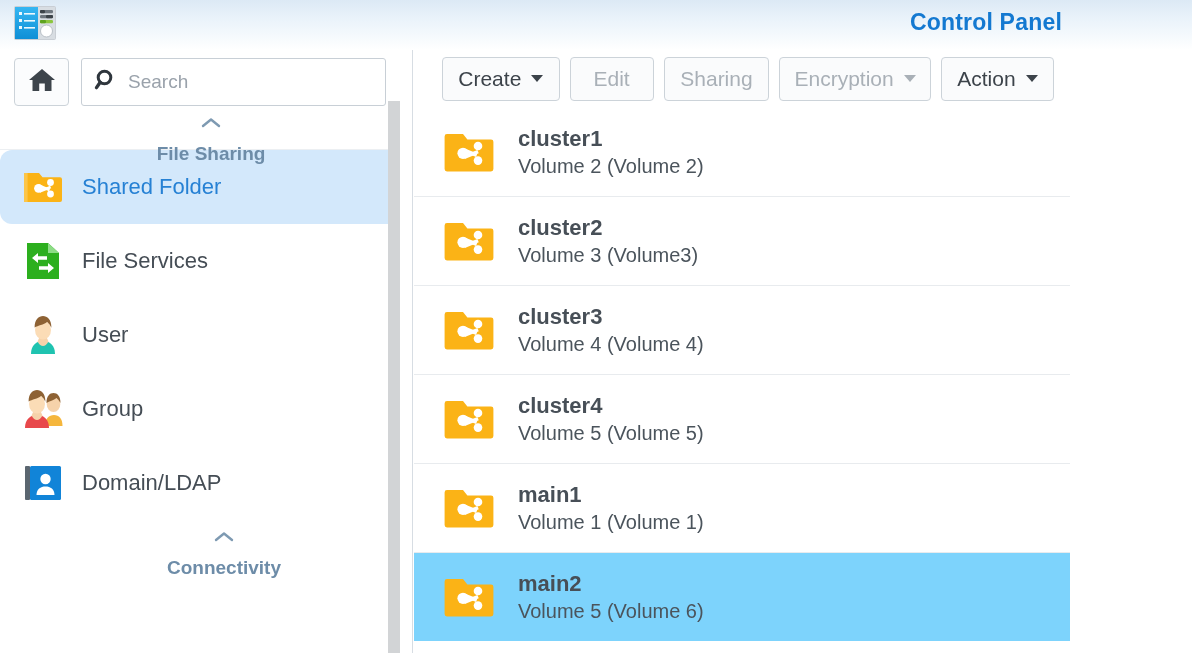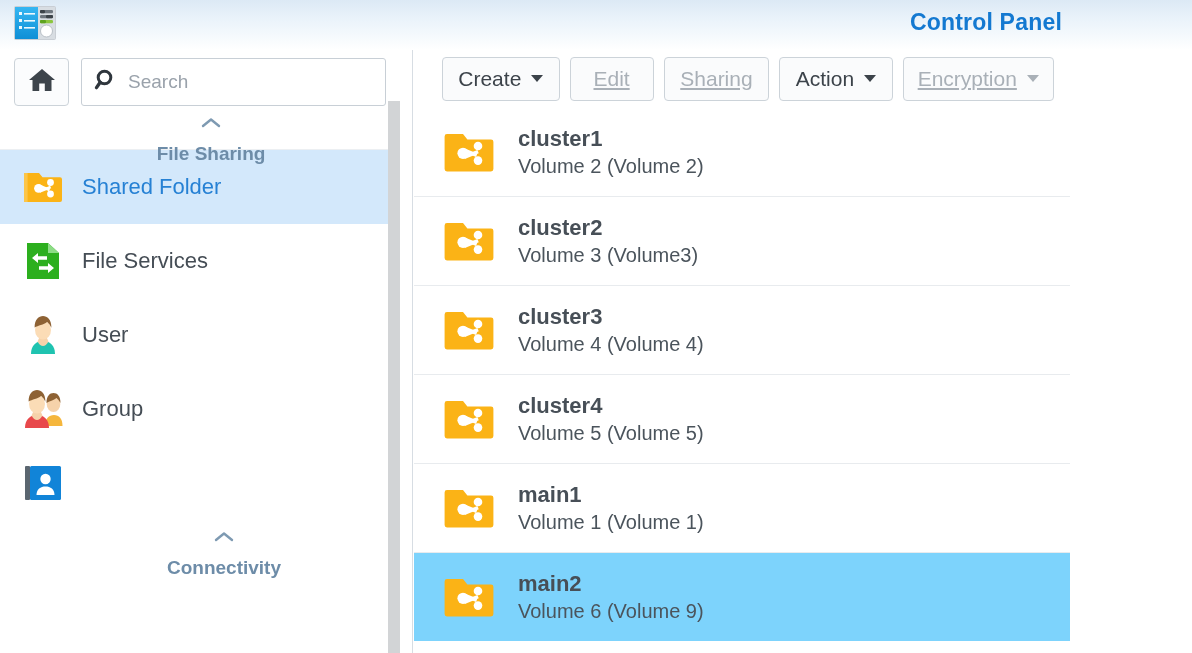--- a/index.html
+++ b/index.html
@@ -87,20 +87,21 @@
   .section-head .sh-label {
     font-size: 19px; font-weight: bold; color: #6d8ca8;
   }
   .chev { width: 20px; height: 12px; flex: none; }
 
   .nav-item {
     display: flex; align-items: center; gap: 18px;
     height: 74px;
     padding-left: 22px;
     cursor: pointer;
+    border-radius: 12px;
   }
   .nav-item .ni-label {
     font-size: 22px; color: #454d55;
     white-space: nowrap;
   }
   .nav-item.selected {
     background: #d3e8fb;
   }
   .nav-item.selected .ni-label { color: #2681d4; }
   .nav-icon { width: 42px; height: 42px; flex: none; }
@@ -133,21 +134,21 @@
     min-width: 84px;
     padding: 0 18px;
     border: 1px solid #ccd3d9; border-radius: 4px;
     background: #fafbfc;
     font-size: 21px; color: #3c434a;
     font-family: "Liberation Sans", sans-serif;
     display: flex; align-items: center; justify-content: center; gap: 10px;
     white-space: nowrap;
     cursor: pointer;
   }
-  .tb-btn.disabled { color: #a9b0b7; cursor: default; text-decoration: underline; }
+  .tb-btn.disabled { color: #a9b0b7; cursor: default; }
   .caret {
     width: 0; height: 0;
     border-left: 6px solid transparent;
     border-right: 6px solid transparent;
     border-top: 7px solid #3c434a;
   }
   .tb-btn.disabled .caret { border-top-color: #a9b0b7; }
 
   .list { position: relative; }
   .row {
@@ -297,20 +298,21 @@
 
       <div class="nav-item">
         <span class="nav-icon">
           <svg viewBox="0 0 42 42" width="42" height="42">
             <rect x="3" y="4" width="5" height="34" rx="1" fill="#5b6670"></rect>
             <rect x="8" y="4" width="31" height="34" rx="1.5" fill="#1184d8"></rect>
             <circle cx="23.5" cy="17" r="5.2" fill="#ffffff"></circle>
             <path d="M14.5 33 c0 -6 4 -8.6 9 -8.6 s9 2.6 9 8.6 Z" fill="#ffffff"></path>
           </svg>
         </span>
+        <span class="ni-label">Domain/LDAP</span>
       </div>
 
       <div class="section-head" style="border-bottom:0;padding-left:48px;">
         <span class="chev">
           <svg viewBox="0 0 20 12" width="20" height="12">
             <polyline points="2,9 10,2.5 18,9" fill="none" stroke="#7e9ab2" stroke-width="2.4" stroke-linecap="round" stroke-linejoin="round"></polyline>
           </svg>
         </span>
         <span class="sh-label">Connectivity</span>
       </div>
@@ -327,28 +329,28 @@
       <div class="tb-btn">
         <span>Create</span>
         <span class="caret"></span>
       </div>
       <div class="tb-btn disabled">
         <span>Edit</span>
       </div>
       <div class="tb-btn disabled">
         <span>Sharing</span>
       </div>
+      <div class="tb-btn disabled">
+        <span>Encryption</span>
+        <span class="caret"></span>
+      </div>
       <div class="tb-btn">
         <span>Action</span>
         <span class="caret"></span>
       </div>
-      <div class="tb-btn disabled">
-        <span>Encryption</span>
-        <span class="caret"></span>
-      </div>
     </div>
 
     <div class="list">
 
       <div class="row">
         <span class="row-icon">
           <svg viewBox="0 0 54 54" width="54" height="54">
             <path d="M5 9 h16 l4.4 5.4 H49 a2.4 2.4 0 0 1 2.4 2.4 V44 a2.4 2.4 0 0 1 -2.4 2.4 H5 a2.4 2.4 0 0 1 -2.4 -2.4 V11.4 A2.4 2.4 0 0 1 5 9 Z" fill="#fbb316"></path>
             <g fill="#ffffff">
               <circle cx="36" cy="21" r="4.3"></circle>
@@ -449,19 +451,19 @@
               <circle cx="36" cy="21" r="4.3"></circle>
               <circle cx="36" cy="35.6" r="4.3"></circle>
               <circle cx="21" cy="28.3" r="5.6"></circle>
               <rect x="21.5" y="23" width="15" height="3.6" transform="rotate(22 21.5 23)"></rect>
               <rect x="21.5" y="30.6" width="15" height="3.6" transform="rotate(-22 21.5 30.6)"></rect>
             </g>
           </svg>
         </span>
         <div class="row-text">
           <span class="row-title">main2</span>
-          <span class="row-sub">Volume 6 (Volume 9)</span>
+          <span class="row-sub">Volume 5 (Volume 6)</span>
         </div>
       </div>
 
     </div>
   </div>
 </div>
 
 </body></html>

